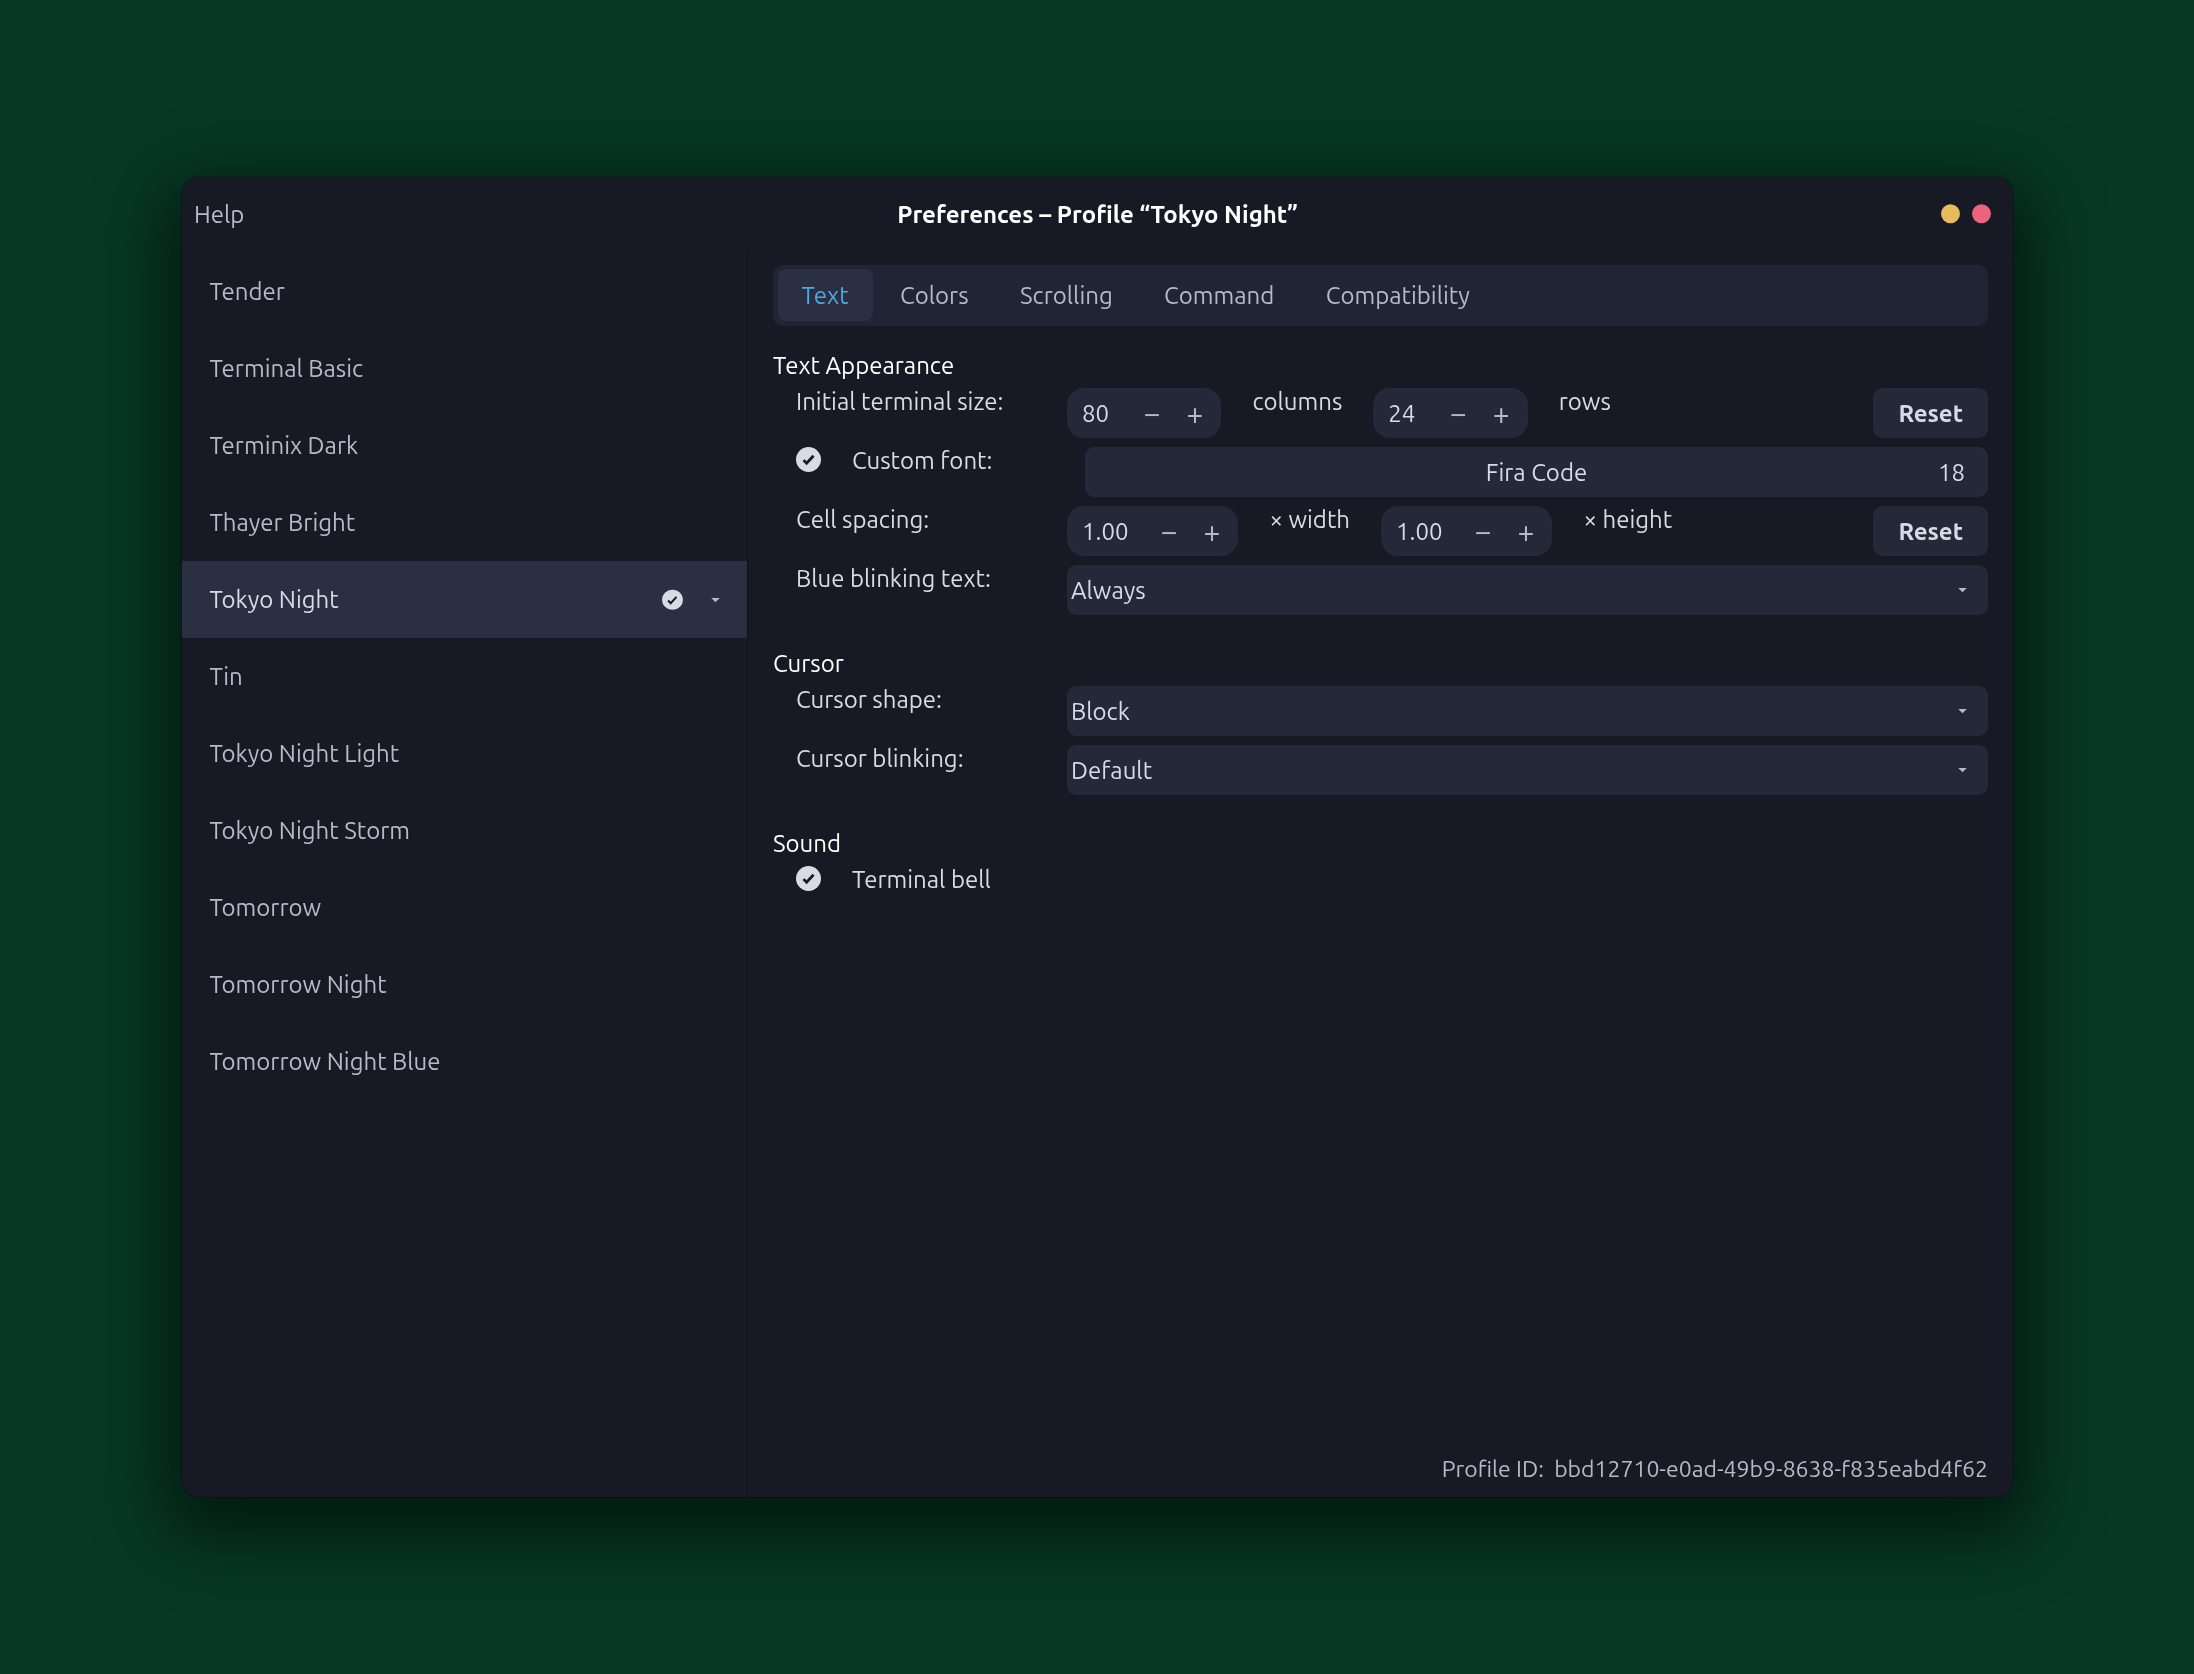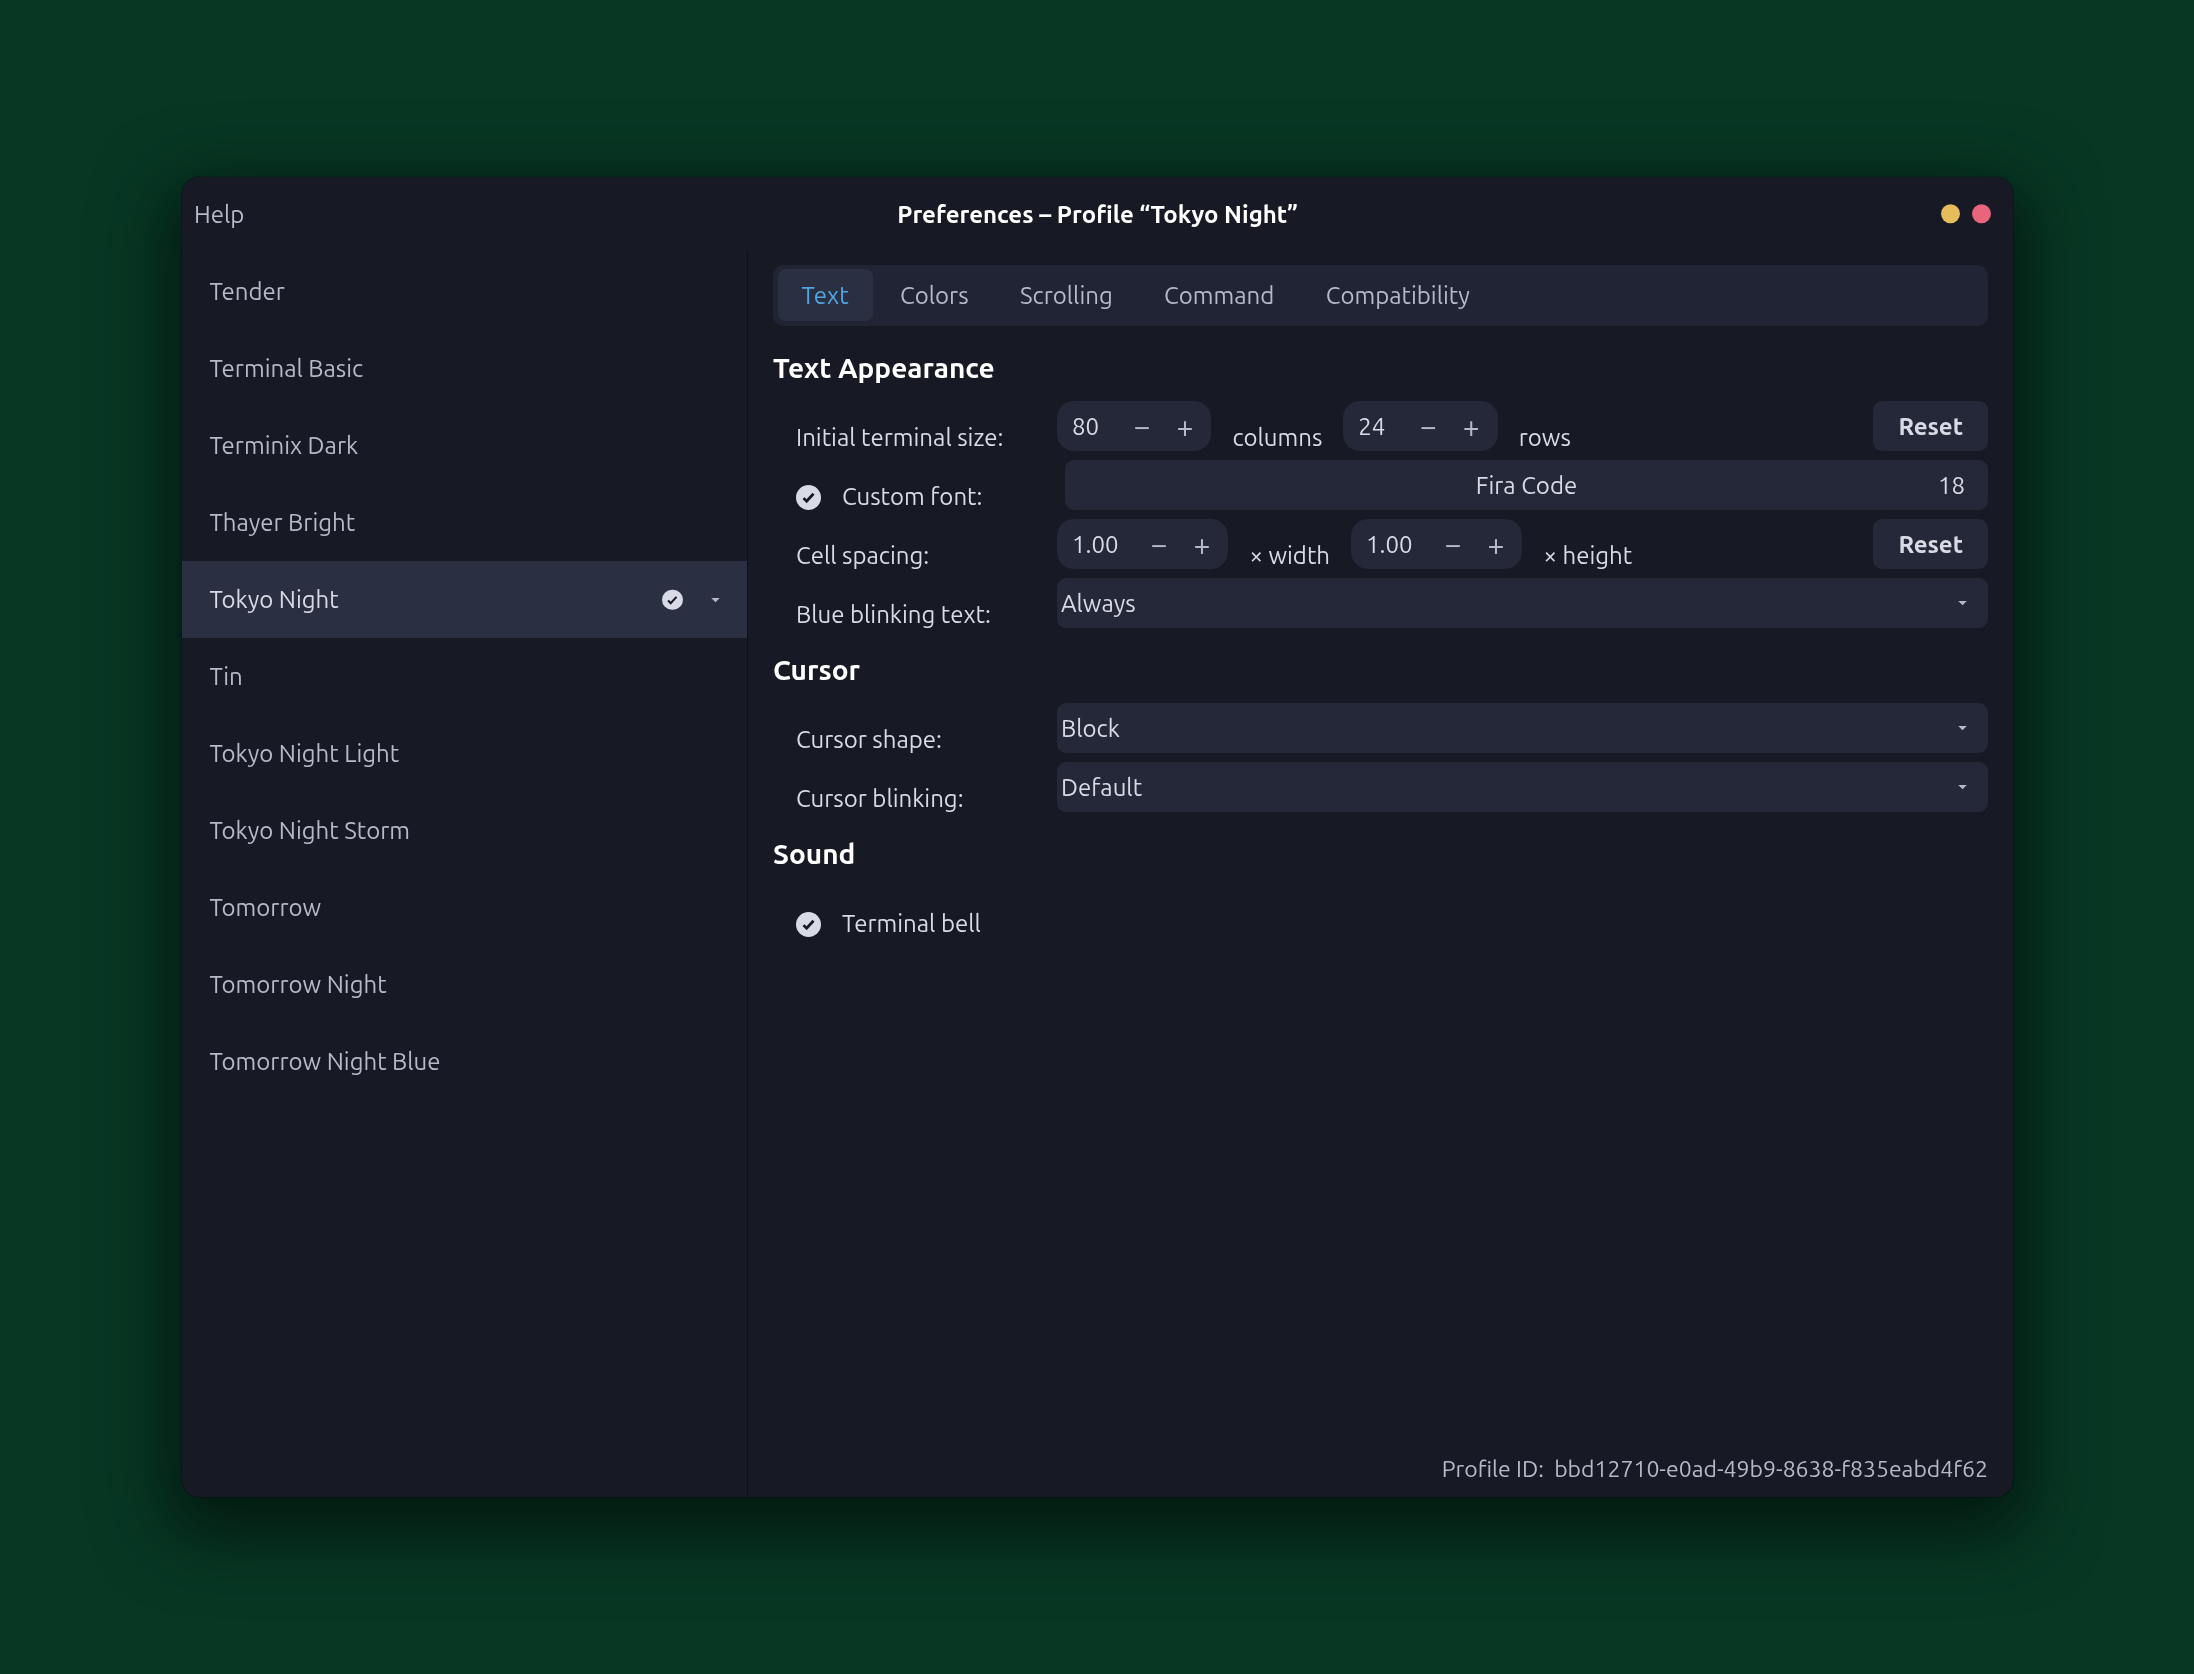--- a/index.html
+++ b/index.html
@@ -117,30 +117,30 @@
     border-radius: 8px;
     color: var(--fg-dim);
   }
   .tab.active {
     background: var(--bg-sel);
     color: var(--accent);
   }
 
   h3.section {
     margin: 26px 0 9.1px 0;
-    font-size: 28px;
-    font-weight: 700;
+    font-size: 24px;
+    font-weight: 400;
     color: var(--fg-heading);
   }
 
   .row {
     display: flex;
-    align-items: flex-end;
+    align-items: flex-start;
     min-height: 59px;
-    gap: 21px;
+    gap: 31px;
     padding-left: 23px;
   }
   .row .label { width: 240px; color: var(--fg); }
 
   .field, .btn {
     background: var(--bg-field);
     border-radius: 9.1px;
     height: 50px;
     display: flex; align-items: center;
   }

